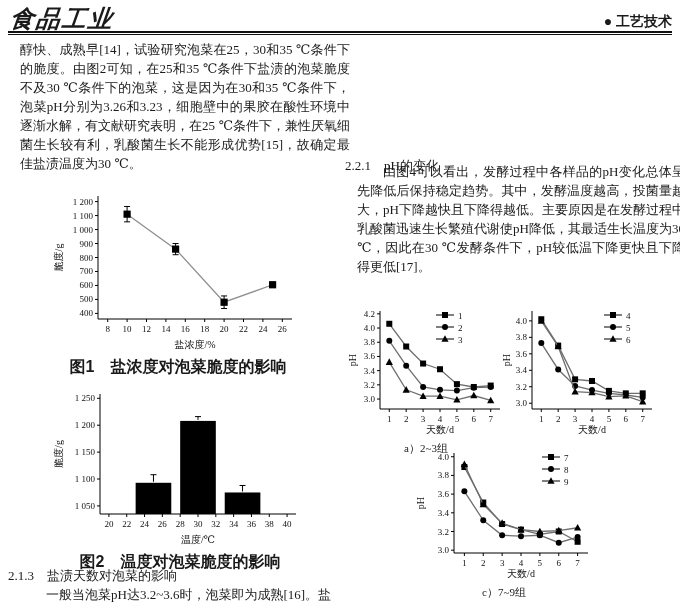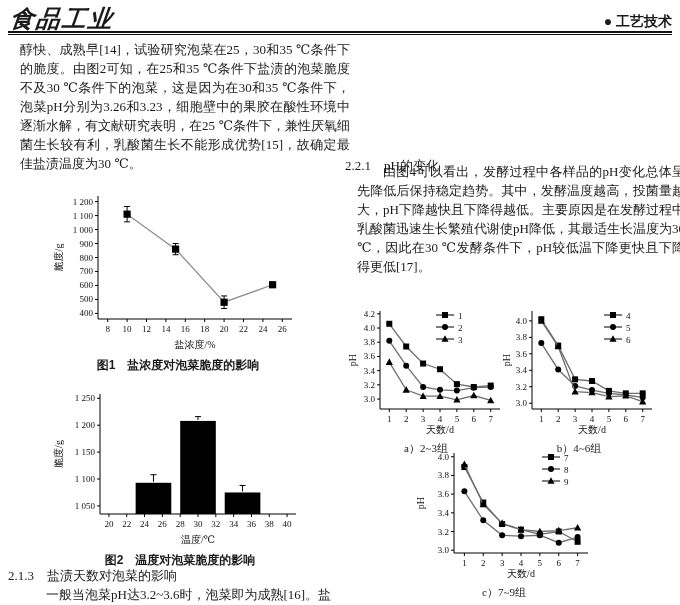--- a/index.html
+++ b/index.html
@@ -31,21 +31,21 @@
   #left-para1   { left:8px;  top:40px;  width:330px; }
   #left-heading { left:8px;  top:566px; width:330px; }
   #left-para2   { left:8px;  top:585px; width:330px; }
   #right-para1  { left:345px; top:40px;  width:328px; }
   #right-heading{ left:345px; top:156px; width:328px; }
   #right-para2  { left:345px; top:162px; width:328px; }
   .abs { position:absolute; }
   
   .fig-block { position:absolute; text-align:center; }
   .fig-caption {
-    font-weight:bold; font-size:12px; margin-top:2px; 
+    font-weight:bold; font-size:16px; margin-top:2px; 
     font-family:"Liberation Sans","DejaVu Sans",sans-serif;
   }
   .sub-caption { font-size:11px; margin-top:1px; text-align:center; }
   svg text { font-family:"Liberation Serif","DejaVu Serif",serif; fill:#111; }
   #fig1-block { left:52px;  top:186px; width:252px; }
   #fig2-block { left:52px;  top:386px; width:256px; }
   #figa-block { left:346px; top:304px; width:160px; }
   #figb-block { left:500px; top:304px; width:158px; }
   #figc-block { left:414px; top:446px; width:180px; }
 </style>
@@ -308,21 +308,20 @@
         <line x1="104" y1="11" x2="122" y2="11" stroke="#000"></line>
         <rect x="110" y="8" width="6" height="6" fill="#000"></rect>
         <text x="126" y="14.5" font-size="9">4</text>
         <line x1="104" y1="23" x2="122" y2="23" stroke="#000"></line>
         <circle cx="113" cy="23" r="3" fill="#000"></circle>
         <text x="126" y="26.5" font-size="9">5</text>
         <line x1="104" y1="35" x2="122" y2="35" stroke="#000"></line>
         <path d="M113,31.2 L116.6,37.8 L109.4,37.8 Z" fill="#000"></path>
         <text x="126" y="38.5" font-size="9">6</text>
       </svg>
-    <div class="sub-caption">b）4~6组</div>
   </div>
 
   <div id="figc-block" class="fig-block">
     <svg id="chart4" width="180" height="134">
         <path d="M40,7 V107 H174" stroke="#000" fill="none" stroke-width="1"></path>
         <line x1="37" y1="104.196261682243" x2="40" y2="104.196261682243" stroke="#000"></line>
         <text x="35" y="107.196261682243" text-anchor="end" font-size="9">3.0</text>
         <line x1="37" y1="85.50467289719626" x2="40" y2="85.50467289719626" stroke="#000"></line>
         <text x="35" y="88.50467289719626" text-anchor="end" font-size="9">3.2</text>
         <line x1="37" y1="66.81308411214955" x2="40" y2="66.81308411214955" stroke="#000"></line>

